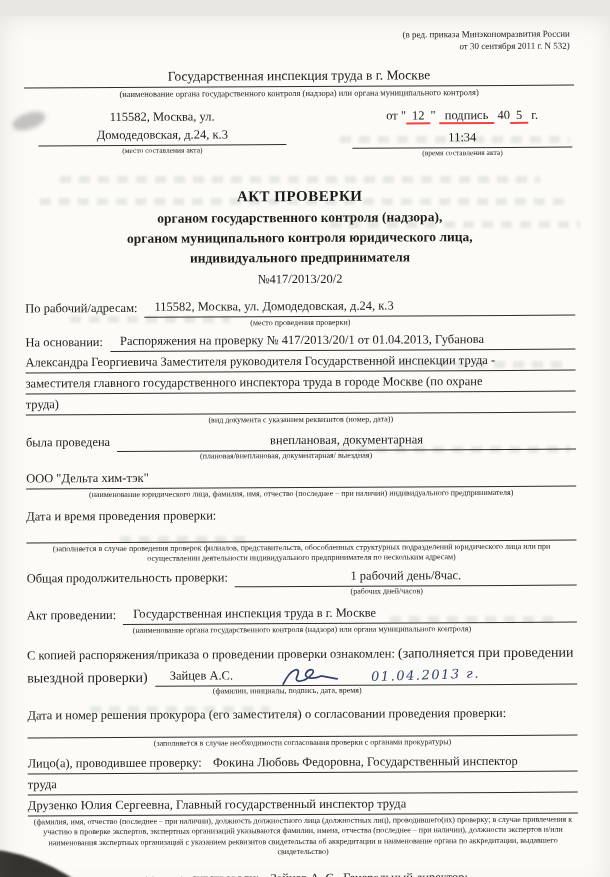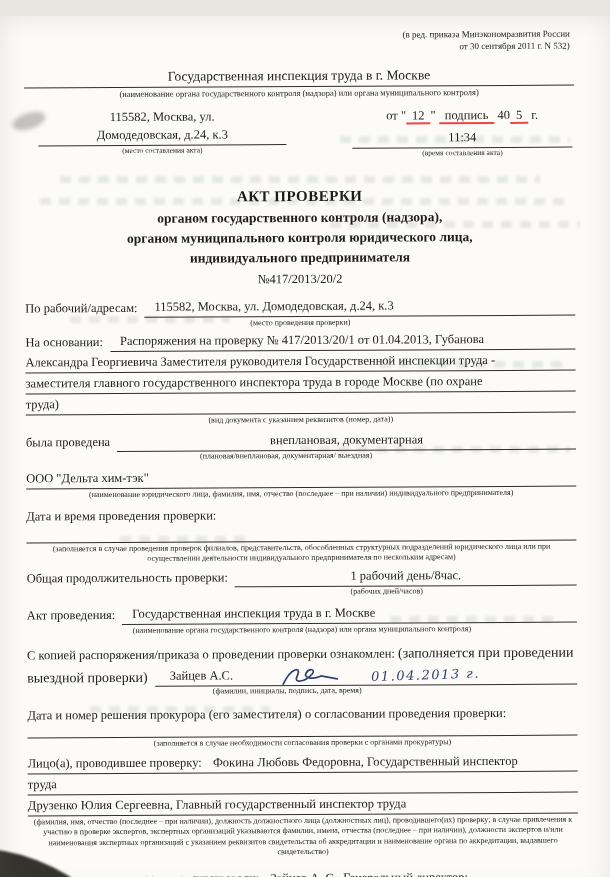--- a/index.html
+++ b/index.html
@@ -166,21 +166,21 @@
       <span class="label">Общая продолжительность проверки:</span>
       <span class="fill center">1 рабочий день/8час.</span>
     </div>
     <div class="caption-offset">
       <span class="sp-l" style="width:230px;"></span>
       <span class="caption">(рабочих дней/часов)</span>
       <span class="sp-r" style="width:60px;"></span>
     </div>
 
     <div class="row gap6">
-      <span class="label">Акт проведения:</span>
+      <span class="label">Акт проведении:</span>
       <span class="fill">Государственная инспекция труда в г. Москве</span>
     </div>
     <div class="caption">(наименование органа государственного контроля (надзора) или органа муниципального контроля)</div>
 
     <div class="t gap10" style="line-height:18px;">
       <span>С копией распоряжения/приказа о проведении проверки ознакомлен:</span>
       <span class="note">(заполняется при проведении</span>
     </div>
     <div class="row" style="margin-top:2px;">
       <span class="note" style="padding-right:8px;">выездной проверки)</span>

